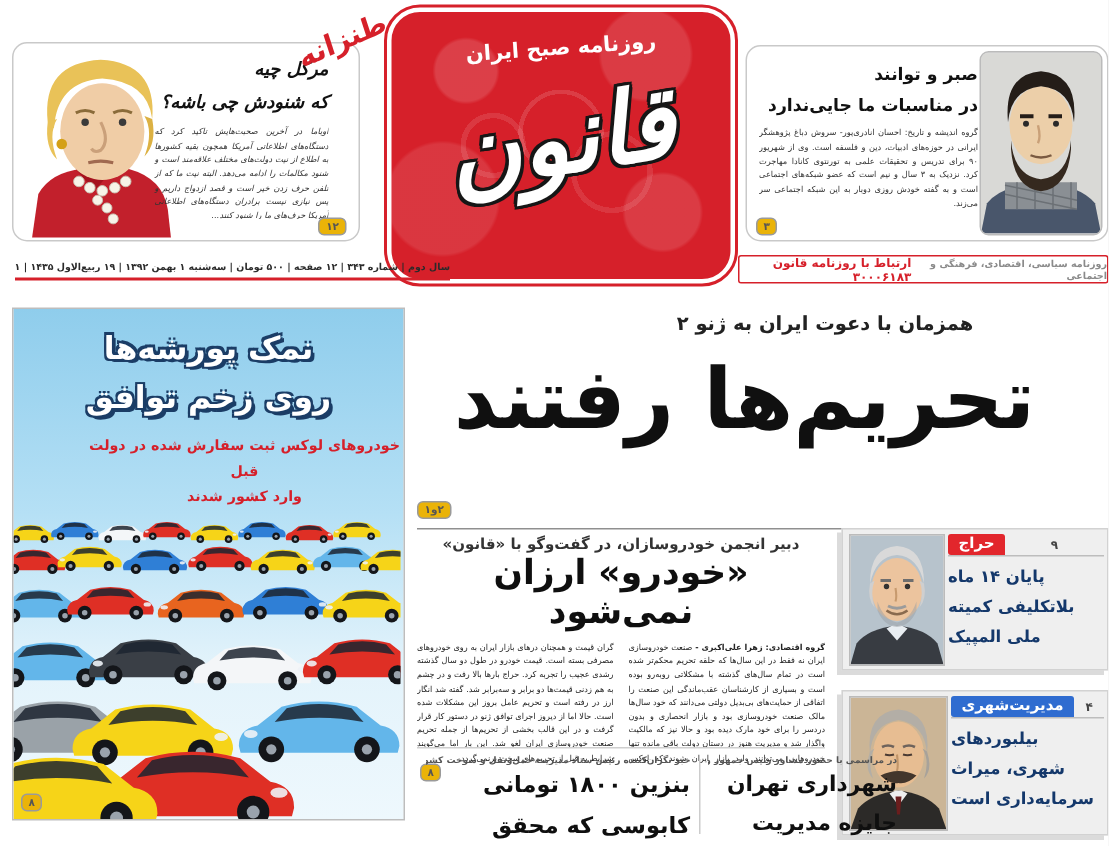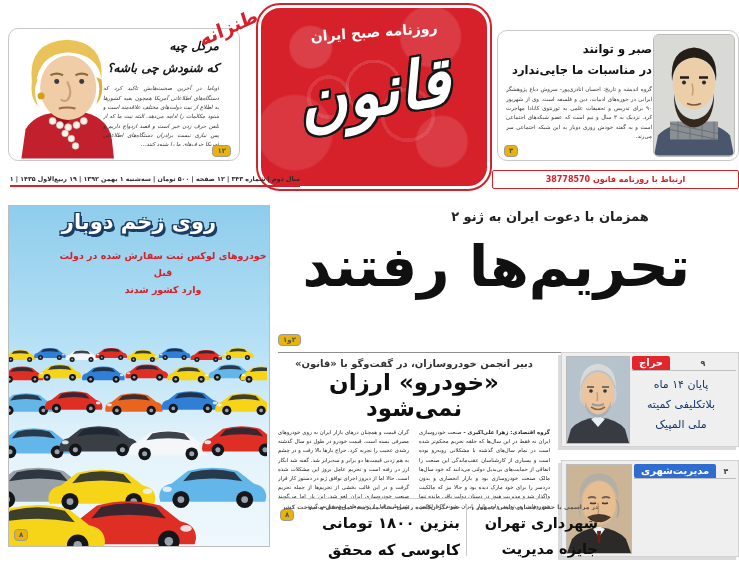--- a/index.html
+++ b/index.html
@@ -58,21 +58,21 @@
   .auto-col{flex:1;font-size:5.4px;line-height:1.7;color:#222;text-align:justify;}
   .auto-col b{font-weight:900;}
 
   
   .side-box{background:#efefef;border:1px solid #d2d2d2;box-shadow:-3px 3px 0 rgba(0,0,0,0.14);}
   .side-head{position:absolute;display:flex;align-items:center;height:14px;border-bottom:1px solid #bdbdbd;}
   .side-num{flex:1;text-align:center;font-size:8px;color:#444;font-weight:bold;line-height:13px;}
   .side-tab{font-size:10px;font-weight:900;color:#fff;line-height:14px;padding:0 7px;border-radius:2px 2px 0 2px;position:relative;}
   .side-tab.red{background:#e2262c;}
   .side-tab.blue{background:#2f6cd0;}
-  .side-title{font-size:11px;font-weight:400;color:#14386b;line-height:1.8;text-align:center;}
+  .side-title{font-size:11px;font-weight:700;color:#14386b;line-height:1.8;text-align:left;}
   .photo-frame{border:1px solid #bbb;background:#ddd;overflow:hidden;}
 
   
   .bot-kicker{font-size:6px;font-weight:bold;color:#555;text-align:center;white-space:nowrap;overflow:hidden;}
   .bot-headline{font-size:14.5px;font-weight:900;color:#0f0f0f;text-align:right;line-height:1.8;}
   .vline{width:1px;background:#ccc;}
 </style>
 </head>
 <body>
 
@@ -139,30 +139,32 @@
     <div class="abs" style="left:8px;top:8px;width:146px;">
       <div class="card-title" style="font-size:11.5px;">صبر و توانند</div>
       <div class="card-title" style="font-size:11.5px;">در مناسبات ما جایی‌ندارد</div>
       <div class="card-body" style="margin-top:5px;height:60px;">گروه اندیشه و تاریخ: احسان انادری‌پور- سروش دباغ پژوهشگر ایرانی در حوزه‌های ادبیات، دین و فلسفه است. وی از شهریور ۹۰ برای تدریس و تحقیقات علمی به تورنتوی کانادا مهاجرت کرد. نزدیک به ۳ سال و نیم است که عضو شبکه‌های اجتماعی است و به گفته خودش روزی دوبار به این شبکه اجتماعی سر می‌زند.</div>
     </div>
     <span class="page-tab" style="left:6px;bottom:3px;">۳</span>
   </div>
 
   <div class="info-left abs" style="left:10px;top:172px;width:290px;">سال دوم | شماره ۳۴۳ | ۱۲ صفحه | ۵۰۰ تومان | سه‌شنبه ۱ بهمن ۱۳۹۲ | ۱۹ ربیع‌الاول ۱۴۳۵ | ۲۱ ژانویه ۲۰۱۴</div>
   <div class="info-right abs" style="left:492px;top:170px;width:245px;height:17px;">
-    <span class="contact">ارتباط با روزنامه قانون 38778570</span>
+    <span class="prefix">روزنامه سیاسی، اقتصادی، فرهنگی و اجتماعی</span>
+    <span class="contact">ارتباط با روزنامه قانون ۳۰۰۰۶۱۸۳</span>
   </div>
 
   <div class="lead-kicker abs" style="left:410px;top:209px;width:280px;">همزمان با دعوت ایران به ژنو ۲</div>
   <div class="lead-headline abs" style="left:278px;top:222px;width:412px;">تحریم‌ها رفتند</div>
   <span class="page-tab" style="left:278px;top:334px;position:absolute;">۲و۱</span>
   <div class="rule abs" style="left:278px;top:352px;width:412px;"></div>
 
   <div class="porsche-panel abs" style="left:8px;top:205px;width:260px;height:340px;">
-    <div class="porsche-title">روی زخم دوبار</div>
+    <div class="porsche-title" style="margin-top:10px;">نمک پورشه‌ها</div>
+    <div class="porsche-title">روی زخم توافق</div>
     <div class="porsche-sub" style="margin-top:8px;">خودروهای لوکس ثبت سفارش شده در دولت قبل</div>
     <div class="porsche-sub">وارد کشور شدند</div>
     <svg class="abs" style="left:0;bottom:0;" width="258" height="200" viewBox="0 0 260 202">
       <defs>
         <g id="car">
           <path d="M3 32 Q3 22 14 20 L28 9 Q50 3 72 9 L86 20 Q97 22 97 32 L96 36 L4 36 Z"></path>
           <path d="M31 10 Q50 5 69 10 L76 18 Q50 13 24 18 Z" fill="#1c2430" opacity="0.85"></path>
           <ellipse cx="90" cy="25" rx="4" ry="2.4" fill="#eef2f6" opacity="0.9"></ellipse>
           <circle cx="22" cy="34" r="7.5" fill="#14161a"></circle>
             <circle cx="22" cy="34" r="3" fill="#9aa3ad"></circle>
@@ -259,20 +261,25 @@
         <path d="M21 33 Q25 31 29 33 M35 33 Q39 31 43 33" stroke="#6e635c" stroke-width="1.8" fill="none"></path>
         <path d="M23 38 Q26 39 29 38 M35 38 Q38 39 41 38" stroke="#4a3a32" stroke-width="1.4" fill="none"></path>
         <path d="M31 38 Q32 46 31 49" stroke="#c09468" stroke-width="1.4" fill="none"></path>
         <path d="M20 52 Q32 46 44 52 Q38 58 32 57 Q26 58 20 52 Z" fill="#43362c"></path>
       </svg>
     </div>
     <div class="side-head" style="right:2px;left:72px;top:3px;">
       <span class="side-num">۴</span>
       <span class="side-tab blue">مدیریت‌شهری</span>
     </div>
+    <div class="side-title abs" style="right:8px;top:22px;width:96px;">
+      <div>بیلبوردهای</div>
+      <div>شهری، میراث</div>
+      <div>سرمایه‌داری است</div>
+    </div>
   </div>
 
   <div class="rule-light abs" style="left:278px;top:498px;width:272px;"></div>
   <div class="vline abs" style="left:466px;top:506px;height:50px;"></div>
 
   <div class="abs" style="left:472px;top:503px;width:126px;">
     <div class="bot-kicker">در مراسمی با حضور مشاور رئیس جمهور و برای چهارمین سال</div>
     <div class="bot-headline">شهرداری تهران جایزه مدیریت</div>
     <div class="bot-headline">مالی ایران را کسب کرد</div>
 

